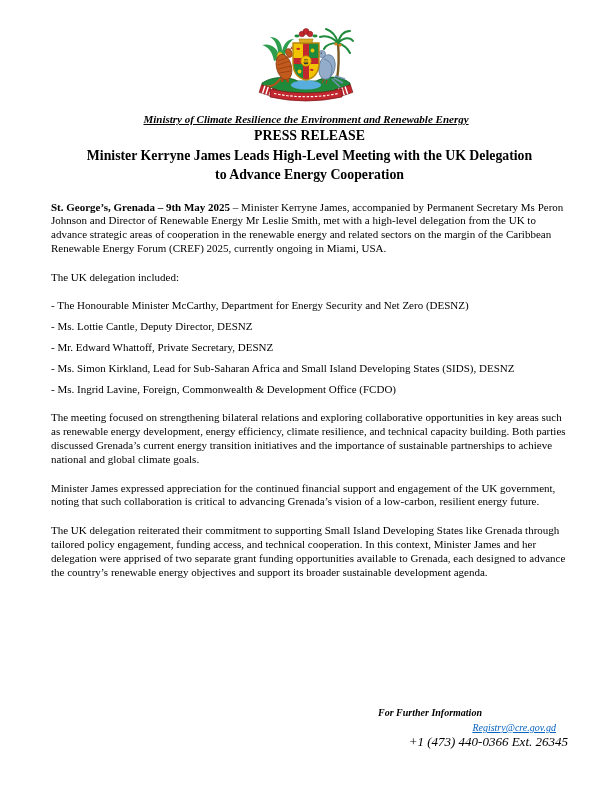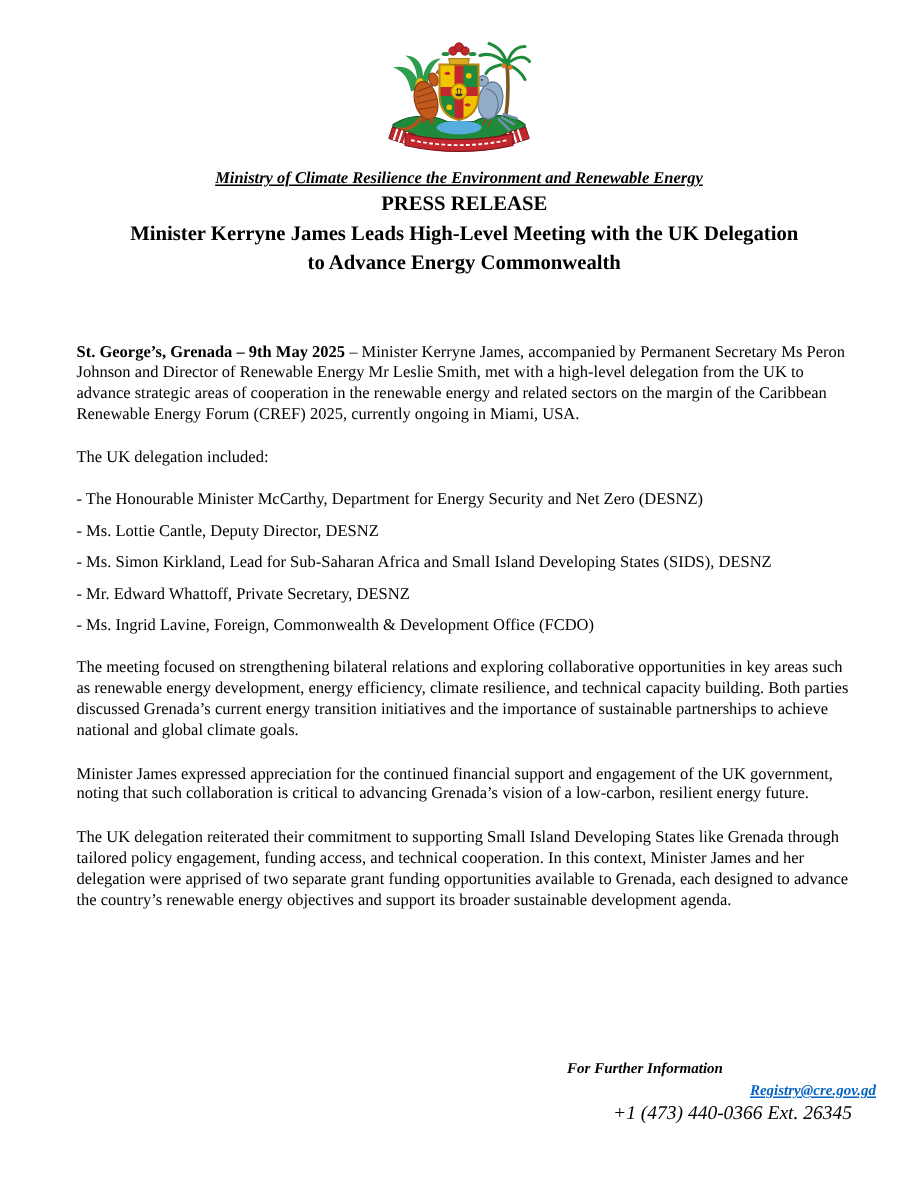--- a/index.html
+++ b/index.html
@@ -13,31 +13,31 @@
   .crest { display:block; margin:27px auto 6px auto; width:96px; height:80px; }
   .ministry {
     text-align:center; font-weight:700; font-style:italic;
     text-decoration:underline; font-size:11px; line-height:13px;
   }
   .title-block {
     text-align:center; font-weight:700;
     font-size:13.8px; line-height:19.5px;
   }
   .para { font-size:11px; line-height:13.8px; margin:0 0 15px 0; }
-  .para.first { margin-top:44px; }
+  .para.first { margin-top:16px; }
   .dateline { font-weight:700; }
   .bullets { margin:0 0 15px 0; }
   .bullet { font-size:11px; line-height:13.8px; margin:0 0 7px 0; white-space:nowrap; }
   .footer-heading {
     position:absolute; top:707px; left:342px; width:176px; text-align:center;
     font-size:10px; font-weight:700; font-style:italic;
   }
   .footer-email {
-    position:absolute; top:722px; right:28px;
-    font-size:10px; font-weight:700; font-style:italic;
+    position:absolute; top:722px; right:56px;
+    font-size:10px; font-weight:400; font-style:italic;
   }
   .footer-email a { color:#0563C1; text-decoration:underline; }
   .footer-phone {
     position:absolute; top:734px; right:44px;
     font-size:13px; font-weight:400; font-style:italic;
   }
 </style>
 </head>
 <body>
 
@@ -126,32 +126,32 @@
       <path d="M16 66.5 Q48 73 80 66.5" stroke="#fff" stroke-width="1.2" stroke-dasharray="2.5 1.6" fill="none"></path>
     </g>
   </svg>
 
   <div class="ministry">Ministry of Climate Resilience the Environment and Renewable Energy</div>
 
   <div class="content">
     <div class="title-block">
       <div>PRESS RELEASE</div>
       <div>Minister Kerryne James Leads High-Level Meeting with the UK Delegation</div>
-      <div>to Advance Energy Commonwealth</div>
+      <div>to Advance Energy Cooperation</div>
     </div>
 
     <p class="para first"><span class="dateline">St. George’s, Grenada – 9th May 2025</span><span> – Minister Kerryne James, accompanied by Permanent Secretary Ms Peron Johnson and Director of Renewable Energy Mr Leslie Smith, met with a high-level delegation from the UK to advance strategic areas of cooperation in the renewable energy and related sectors on the margin of the Caribbean Renewable Energy Forum (CREF) 2025, currently ongoing in Miami, USA.</span></p>
 
     <p class="para">The UK delegation included:</p>
 
     <div class="bullets">
       <div class="bullet">- The Honourable Minister McCarthy, Department for Energy Security and Net Zero (DESNZ)</div>
       <div class="bullet">- Ms. Lottie Cantle, Deputy Director, DESNZ</div>
+      <div class="bullet">- Mr. Edward Whattoff, Private Secretary, DESNZ</div>
       <div class="bullet">- Ms. Simon Kirkland, Lead for Sub-Saharan Africa and Small Island Developing States (SIDS), DESNZ</div>
-      <div class="bullet">- Mr. Edward Whattoff, Private Secretary, DESNZ</div>
       <div class="bullet">- Ms. Ingrid Lavine, Foreign, Commonwealth &amp; Development Office (FCDO)</div>
     </div>
 
     <p class="para">The meeting focused on strengthening bilateral relations and exploring collaborative opportunities in key areas such as renewable energy development, energy efficiency, climate resilience, and technical capacity building. Both parties discussed Grenada’s current energy transition initiatives and the importance of sustainable partnerships to achieve national and global climate goals.</p>
     <p class="para">Minister James expressed appreciation for the continued financial support and engagement of the UK government, noting that such collaboration is critical to advancing Grenada’s vision of a low-carbon, resilient energy future.</p>
     <p class="para">The UK delegation reiterated their commitment to supporting Small Island Developing States like Grenada through tailored policy engagement, funding access, and technical cooperation. In this context, Minister James and her delegation were apprised of two separate grant funding opportunities available to Grenada, each designed to advance the country’s renewable energy objectives and support its broader sustainable development agenda.</p>
   </div>
 
   <div class="footer-heading">For Further Information</div>
   <div class="footer-email"><a href="#">Registry@cre.gov.gd</a></div>

